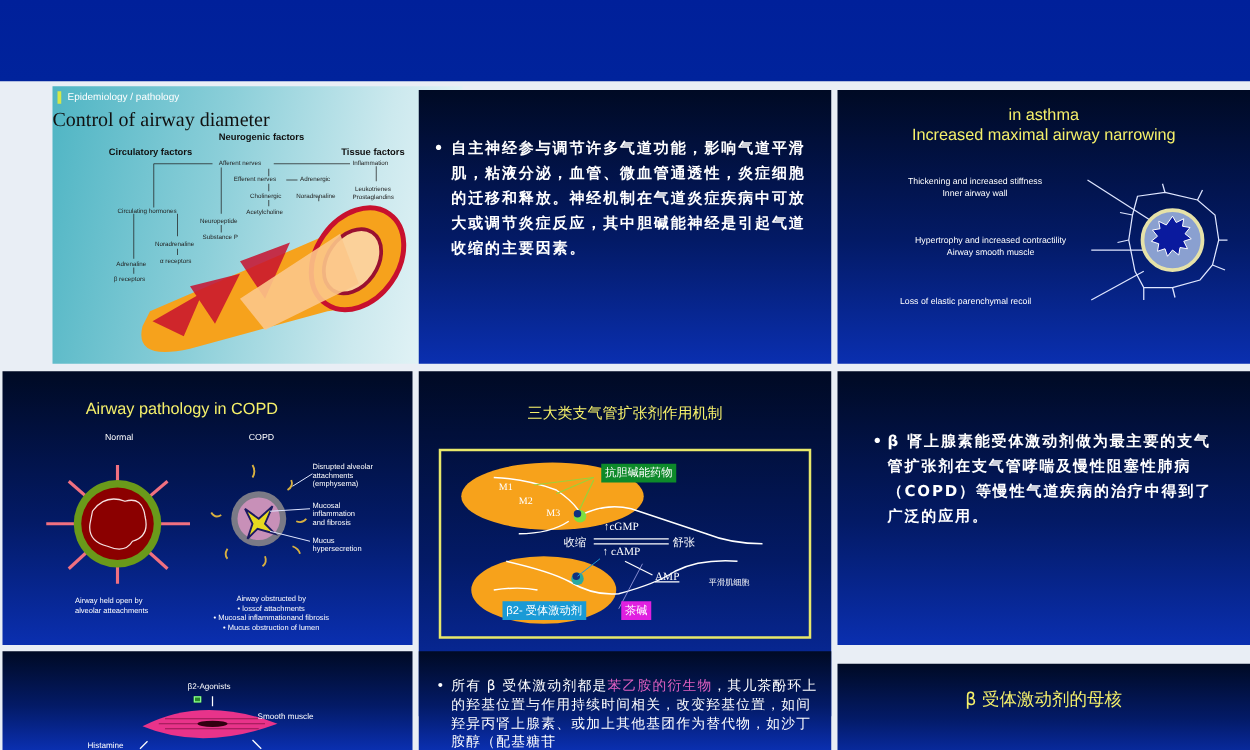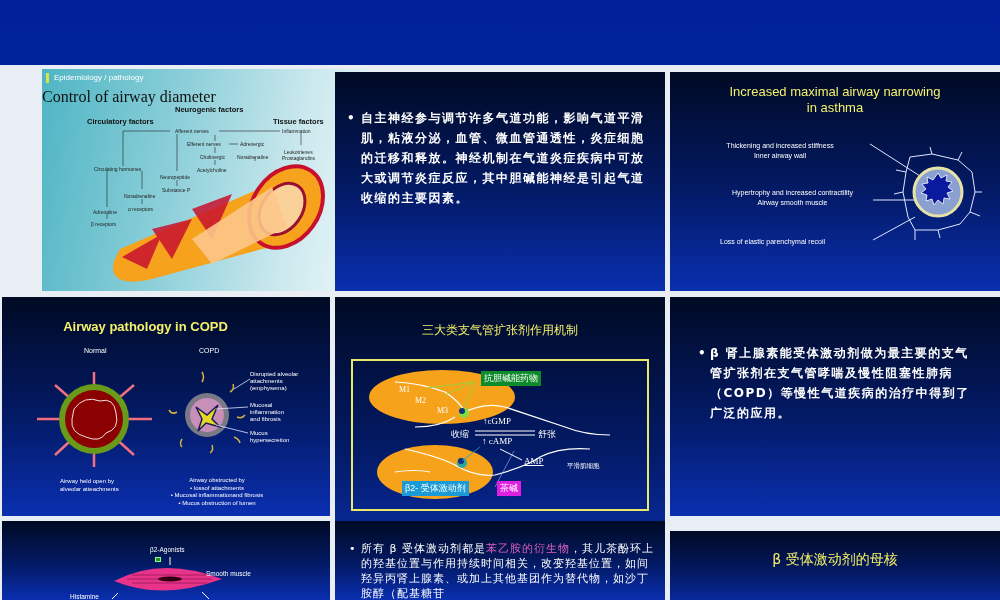--- a/index.html
+++ b/index.html
@@ -84,22 +84,22 @@
 
 <div class="slide s2 dark">
   <div class="abs cn-body" style="left:26px;top:36px;width:290px;">
     <span style="position:absolute;left:-14px;top:0;">•</span>
     <span>自主神经参与调节许多气道功能，影响气道平滑肌，粘液分泌，血管、微血管通透性，炎症细胞的迁移和释放。神经机制在气道炎症疾病中可放大或调节炎症反应，其中胆碱能神经是引起气道收缩的主要因素。</span>
   </div>
 </div>
 
 <div class="slide s3 dark">
   <div class="abs yellow-title" style="left:0;width:330px;top:12px;font-size:13px;line-height:16px;">
+    <div>in asthma</div>
     <div>Increased maximal airway narrowing</div>
-    <div>in asthma</div>
   </div>
   <div class="abs white-sm" style="left:45px;top:69px;width:130px;line-height:10px;">
     <div>Thickening and increased stiffness</div>
     <div>Inner airway wall</div>
   </div>
   <div class="abs white-sm" style="left:50px;top:116px;width:145px;line-height:10px;">
     <div>Hypertrophy and increased contractility</div>
     <div>Airway smooth muscle</div>
   </div>
   <div class="abs white-sm" style="left:50px;top:166px;text-align:left;">Loss of elastic parenchymal recoil</div>
@@ -117,21 +117,21 @@
         <line x1="268" y1="158" x2="270" y2="166"></line>
       <line x1="236" y1="100" x2="226" y2="98"></line>
         <line x1="233" y1="120" x2="224" y2="122"></line>
     </g>
     <circle cx="268" cy="120" r="24" fill="#8aa0d0" stroke="#e6e2a8" stroke-width="3"></circle>
     <path d="M268 101 l3 5 l6 -3 l-1 6 l6 1 l-4 5 l5 4 l-6 2 l3 6 l-6 -1 l-1 6 l-5 -4 l-4 5 l-2 -6 l-6 2 l1 -6 l-6 -2 l5 -4 l-4 -5 l6 -1 l-1 -6 l6 3 Z" fill="#0a1a9e" stroke="#fff" stroke-width="0.8"></path>
   </svg>
 </div>
 
 <div class="slide s4 dark">
-  <div class="abs yellow-title" style="left:0;width:287px;top:22px;font-size:13px;font-weight:bold;">Airway pathology in COPD</div>
+  <div class="abs yellow-title" style="left:0;width:287px;top:22px;font-size:13px;font-weight:normal;">Airway pathology in COPD</div>
   <div class="abs white-sm" style="left:82px;top:50px;">Normal</div>
   <div class="abs white-sm" style="left:197px;top:50px;">COPD</div>
   <svg class="abs" style="left:0;top:0" width="328" height="219">
     <g stroke="#f07080" stroke-width="2.5" fill="#f07080">
       <line x1="92" y1="122" x2="92" y2="75"></line>
         <line x1="92" y1="122" x2="92" y2="170"></line>
       <line x1="92" y1="122" x2="35" y2="122"></line>
         <line x1="92" y1="122" x2="150" y2="122"></line>
       <line x1="92" y1="122" x2="53" y2="88"></line>
         <line x1="92" y1="122" x2="132" y2="88"></line>

